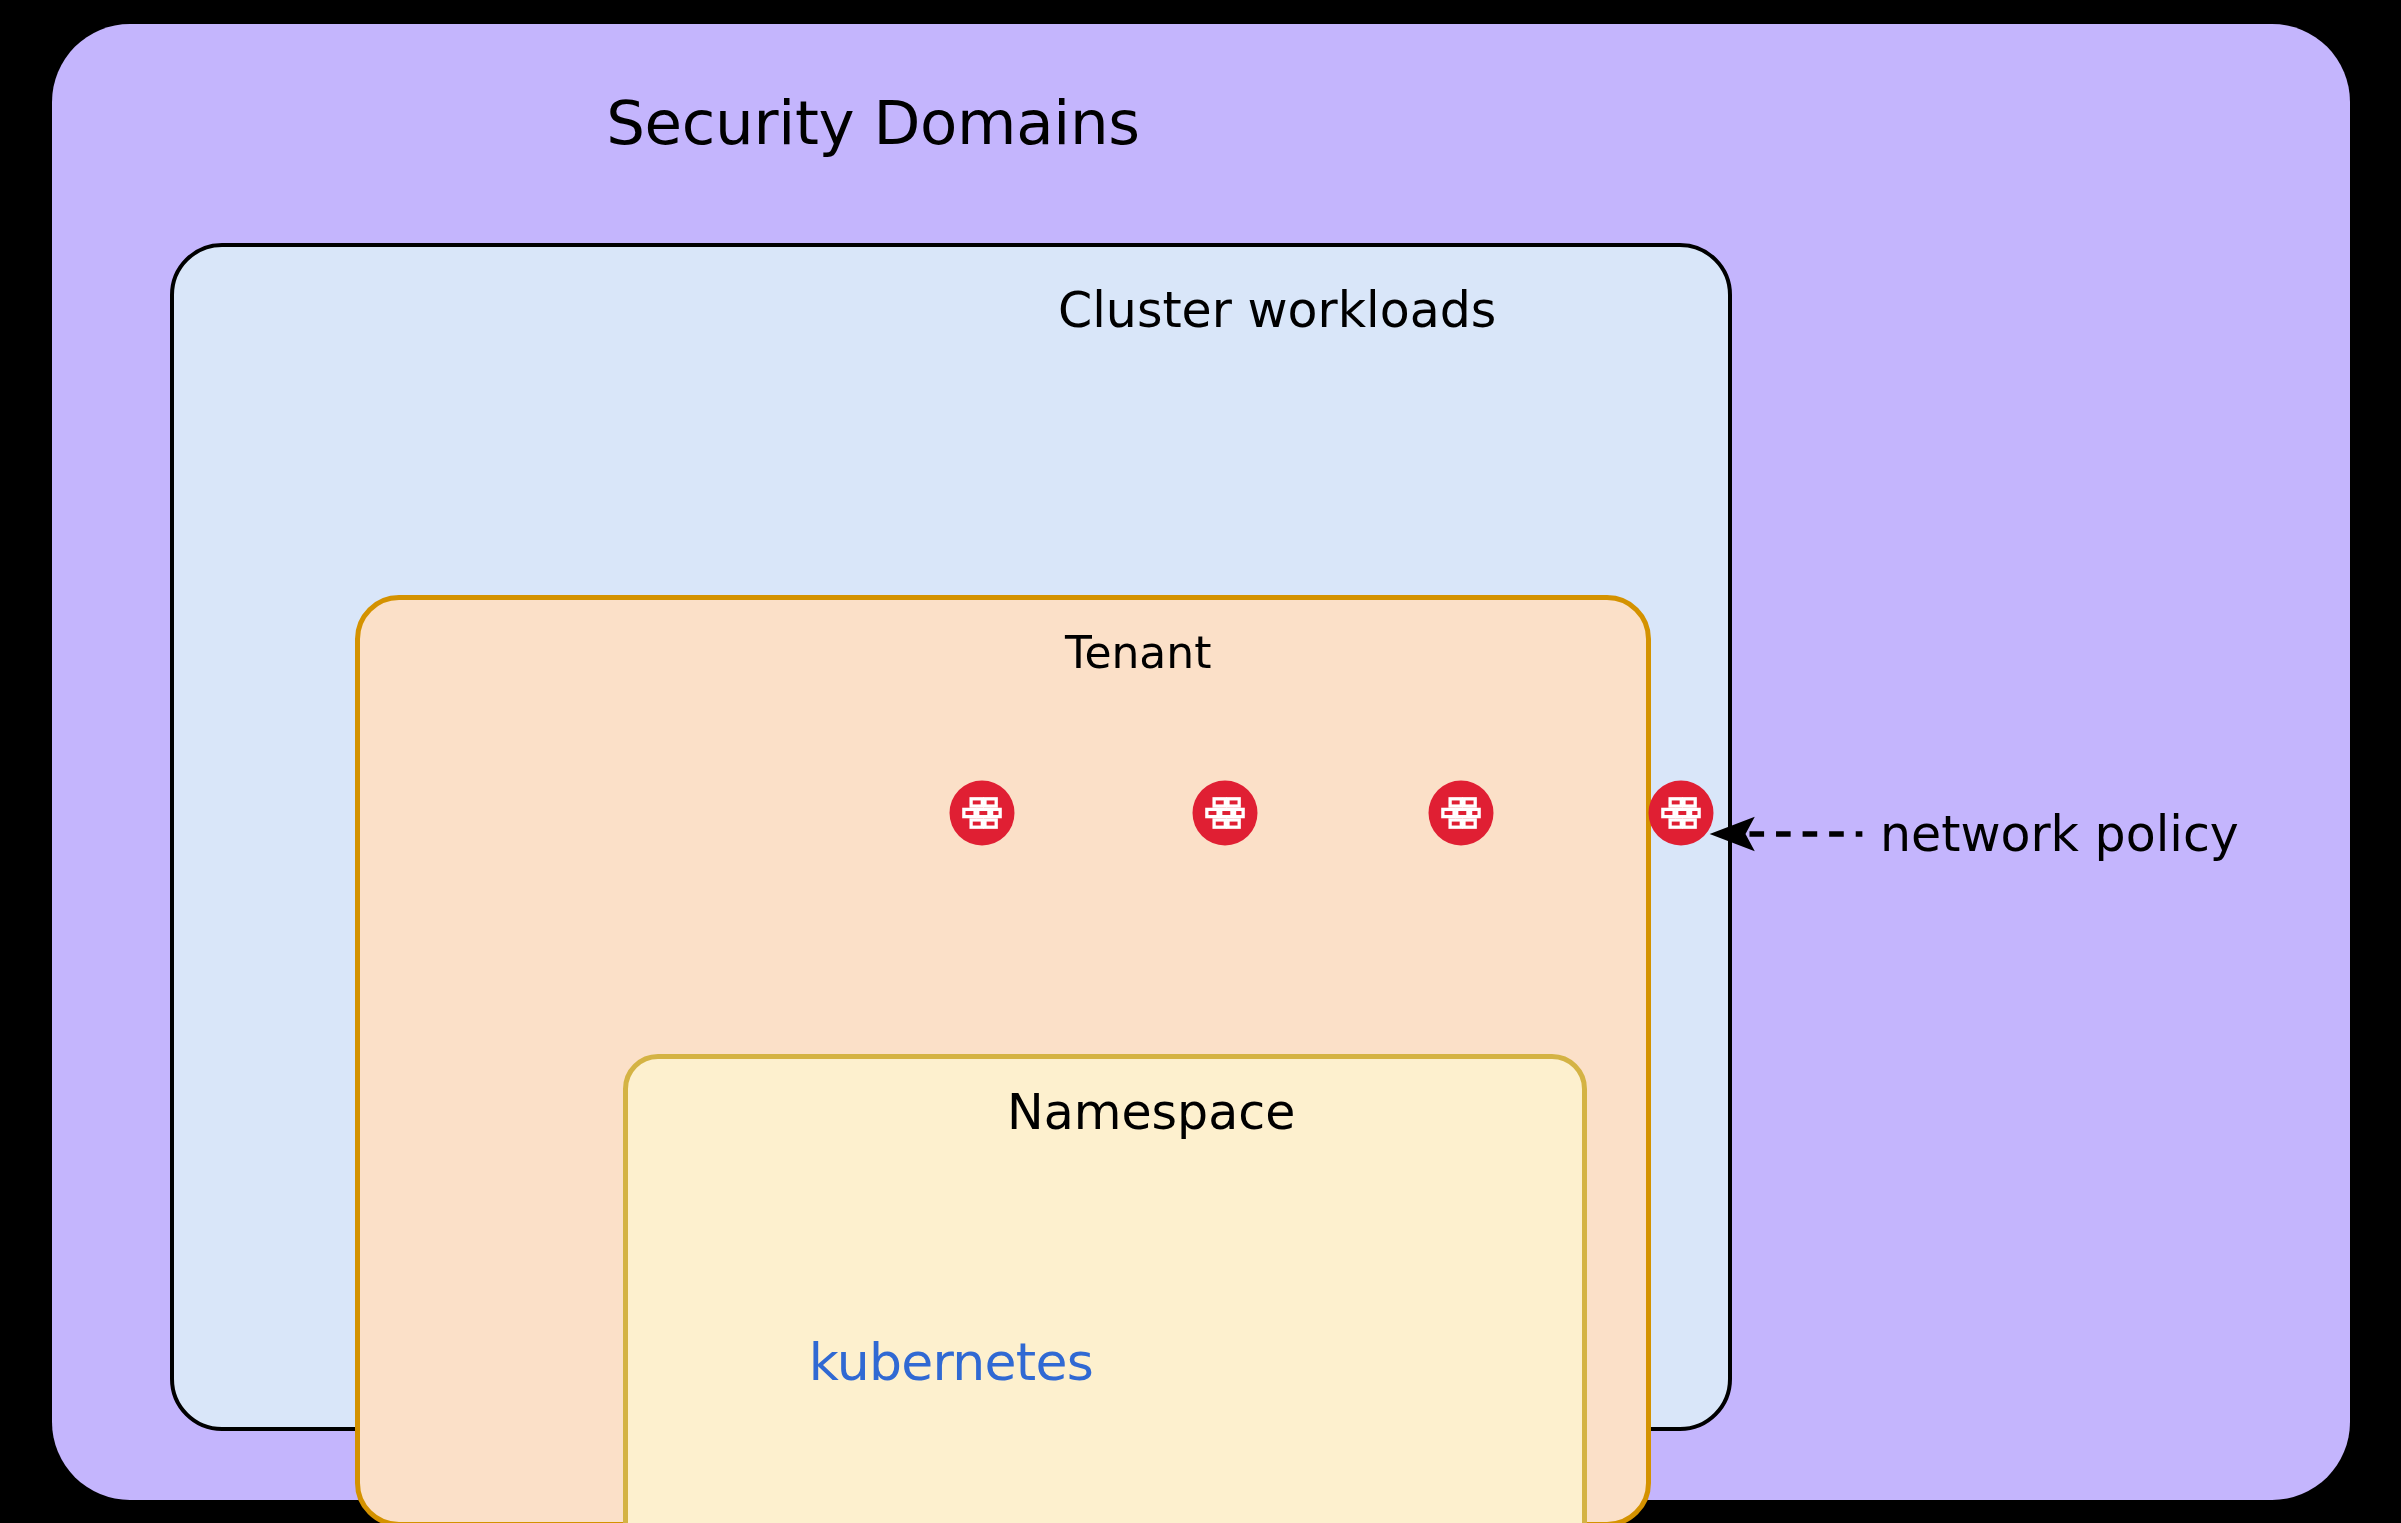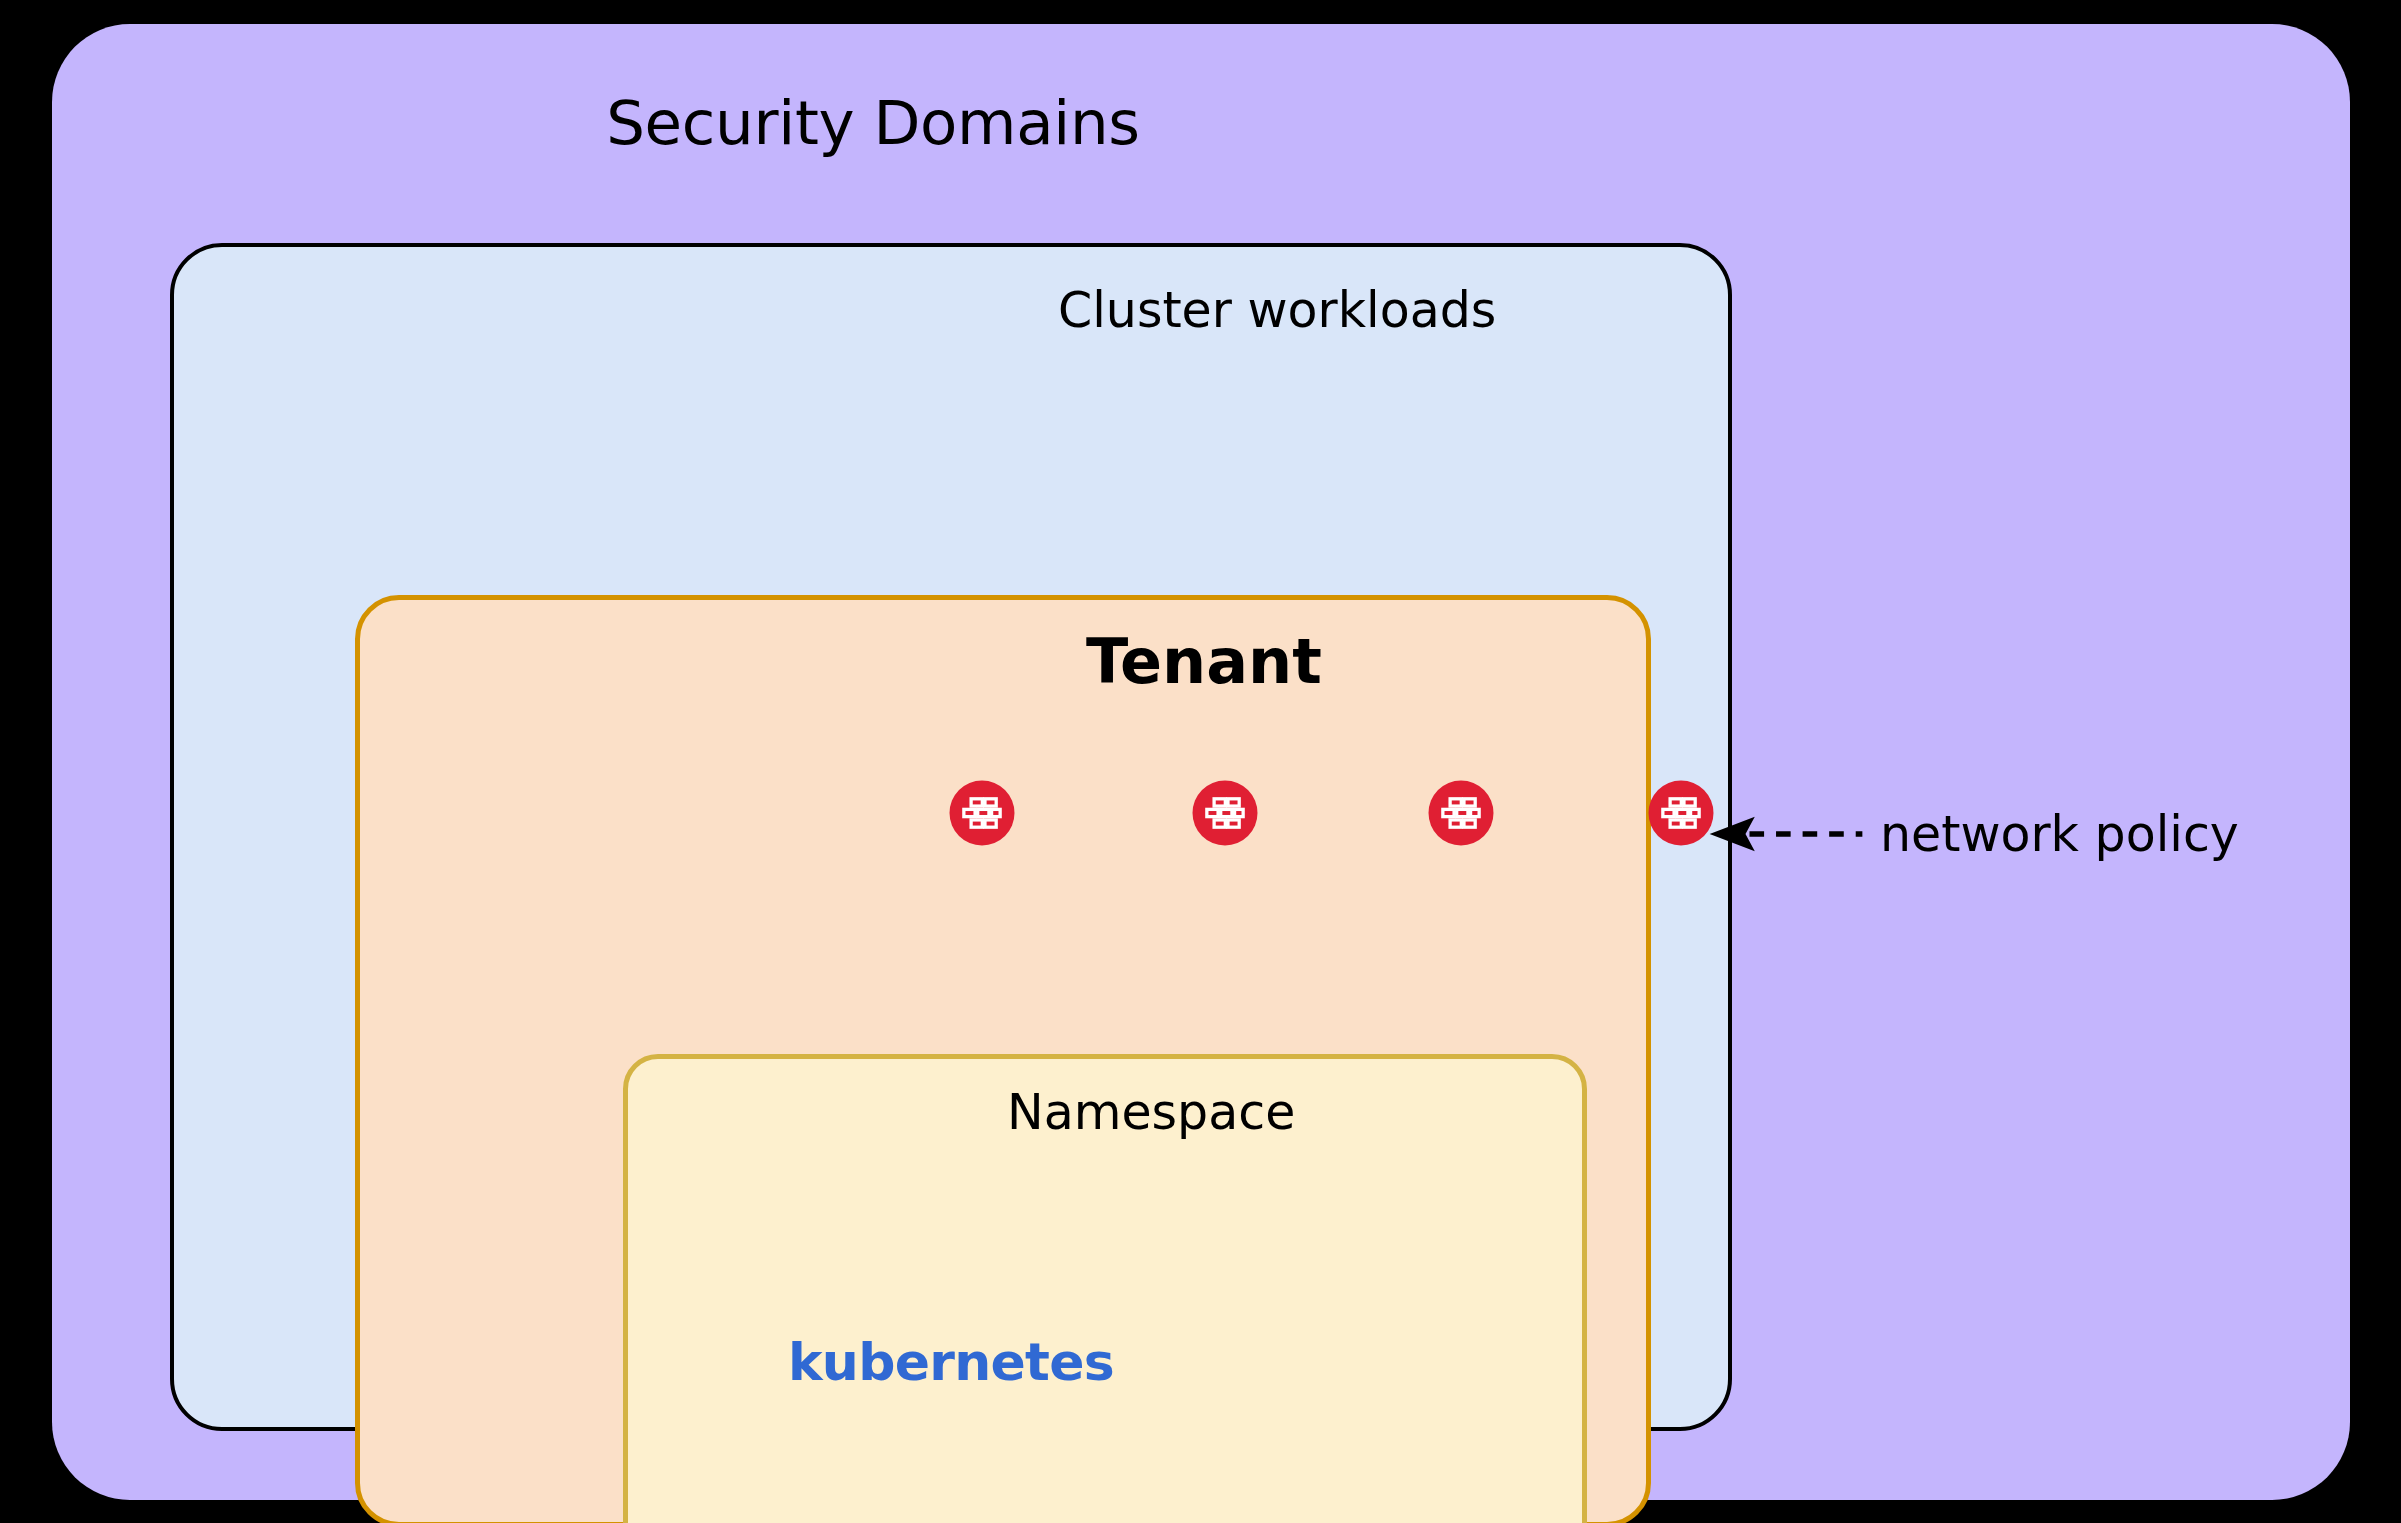--- a/index.html
+++ b/index.html
@@ -73,40 +73,39 @@
     top: 39px;
     font-size: 49px;
   }
   .kubernetes-label {
     position: absolute;
     left: 0;
     right: 0;
     bottom: 35px;
     text-align: center;
     font-size: 52px;
-    font-weight: bold;
+    font-weight: normal;
     color: #3069d3;
     letter-spacing: -0.7px;
   }
 
   
   .box-tenant {
     left: 181px;
     top: 348px;
     width: 1296px;
     height: 932px;
     background: #fbe0c8;
     border: 5.3px solid #d49200;
     border-radius: 44px;
   }
   .label-tenant {
-    left: 726px;
+    left: 705px;
     top: 31px;
-    font-size: 62px;
-    font-weight: bold;
+    font-size: 44px;
   }
 
   
   .box-namespace {
     left: 263px;
     top: 454px;
     width: 964px;
     height: 721px;
     background: #fdf0ce;
     border: 5.3px solid #d4b344;

